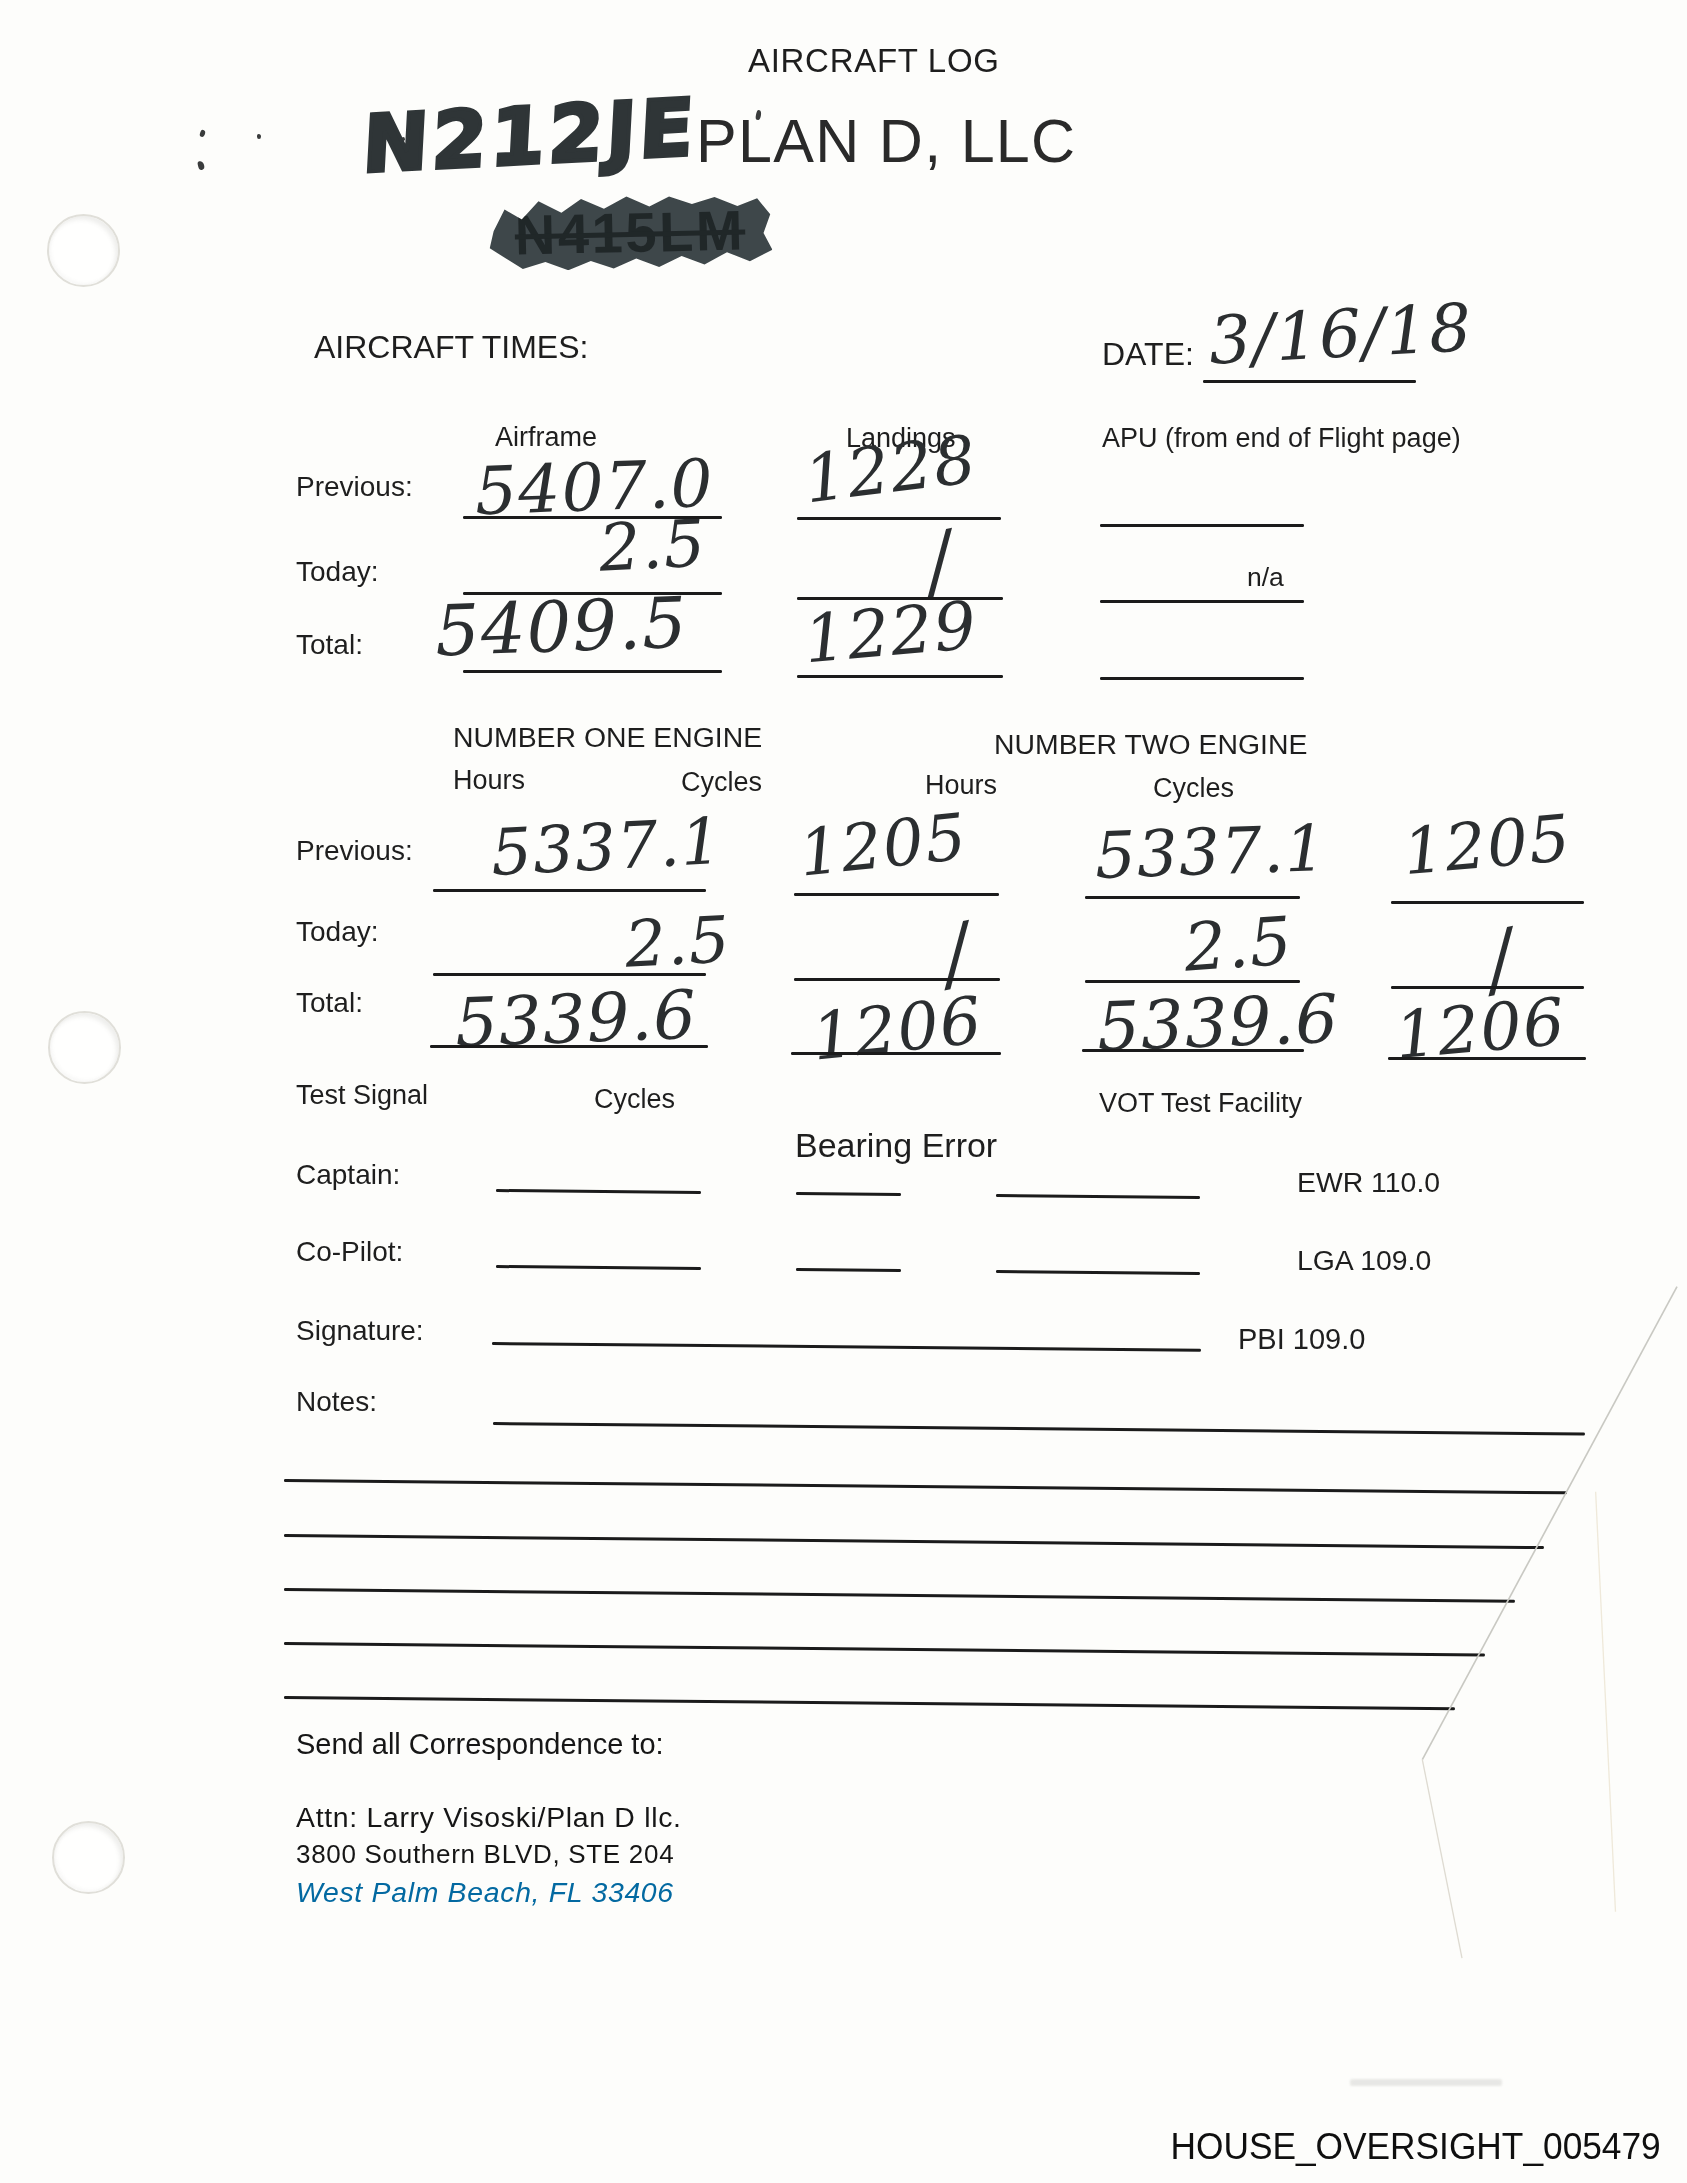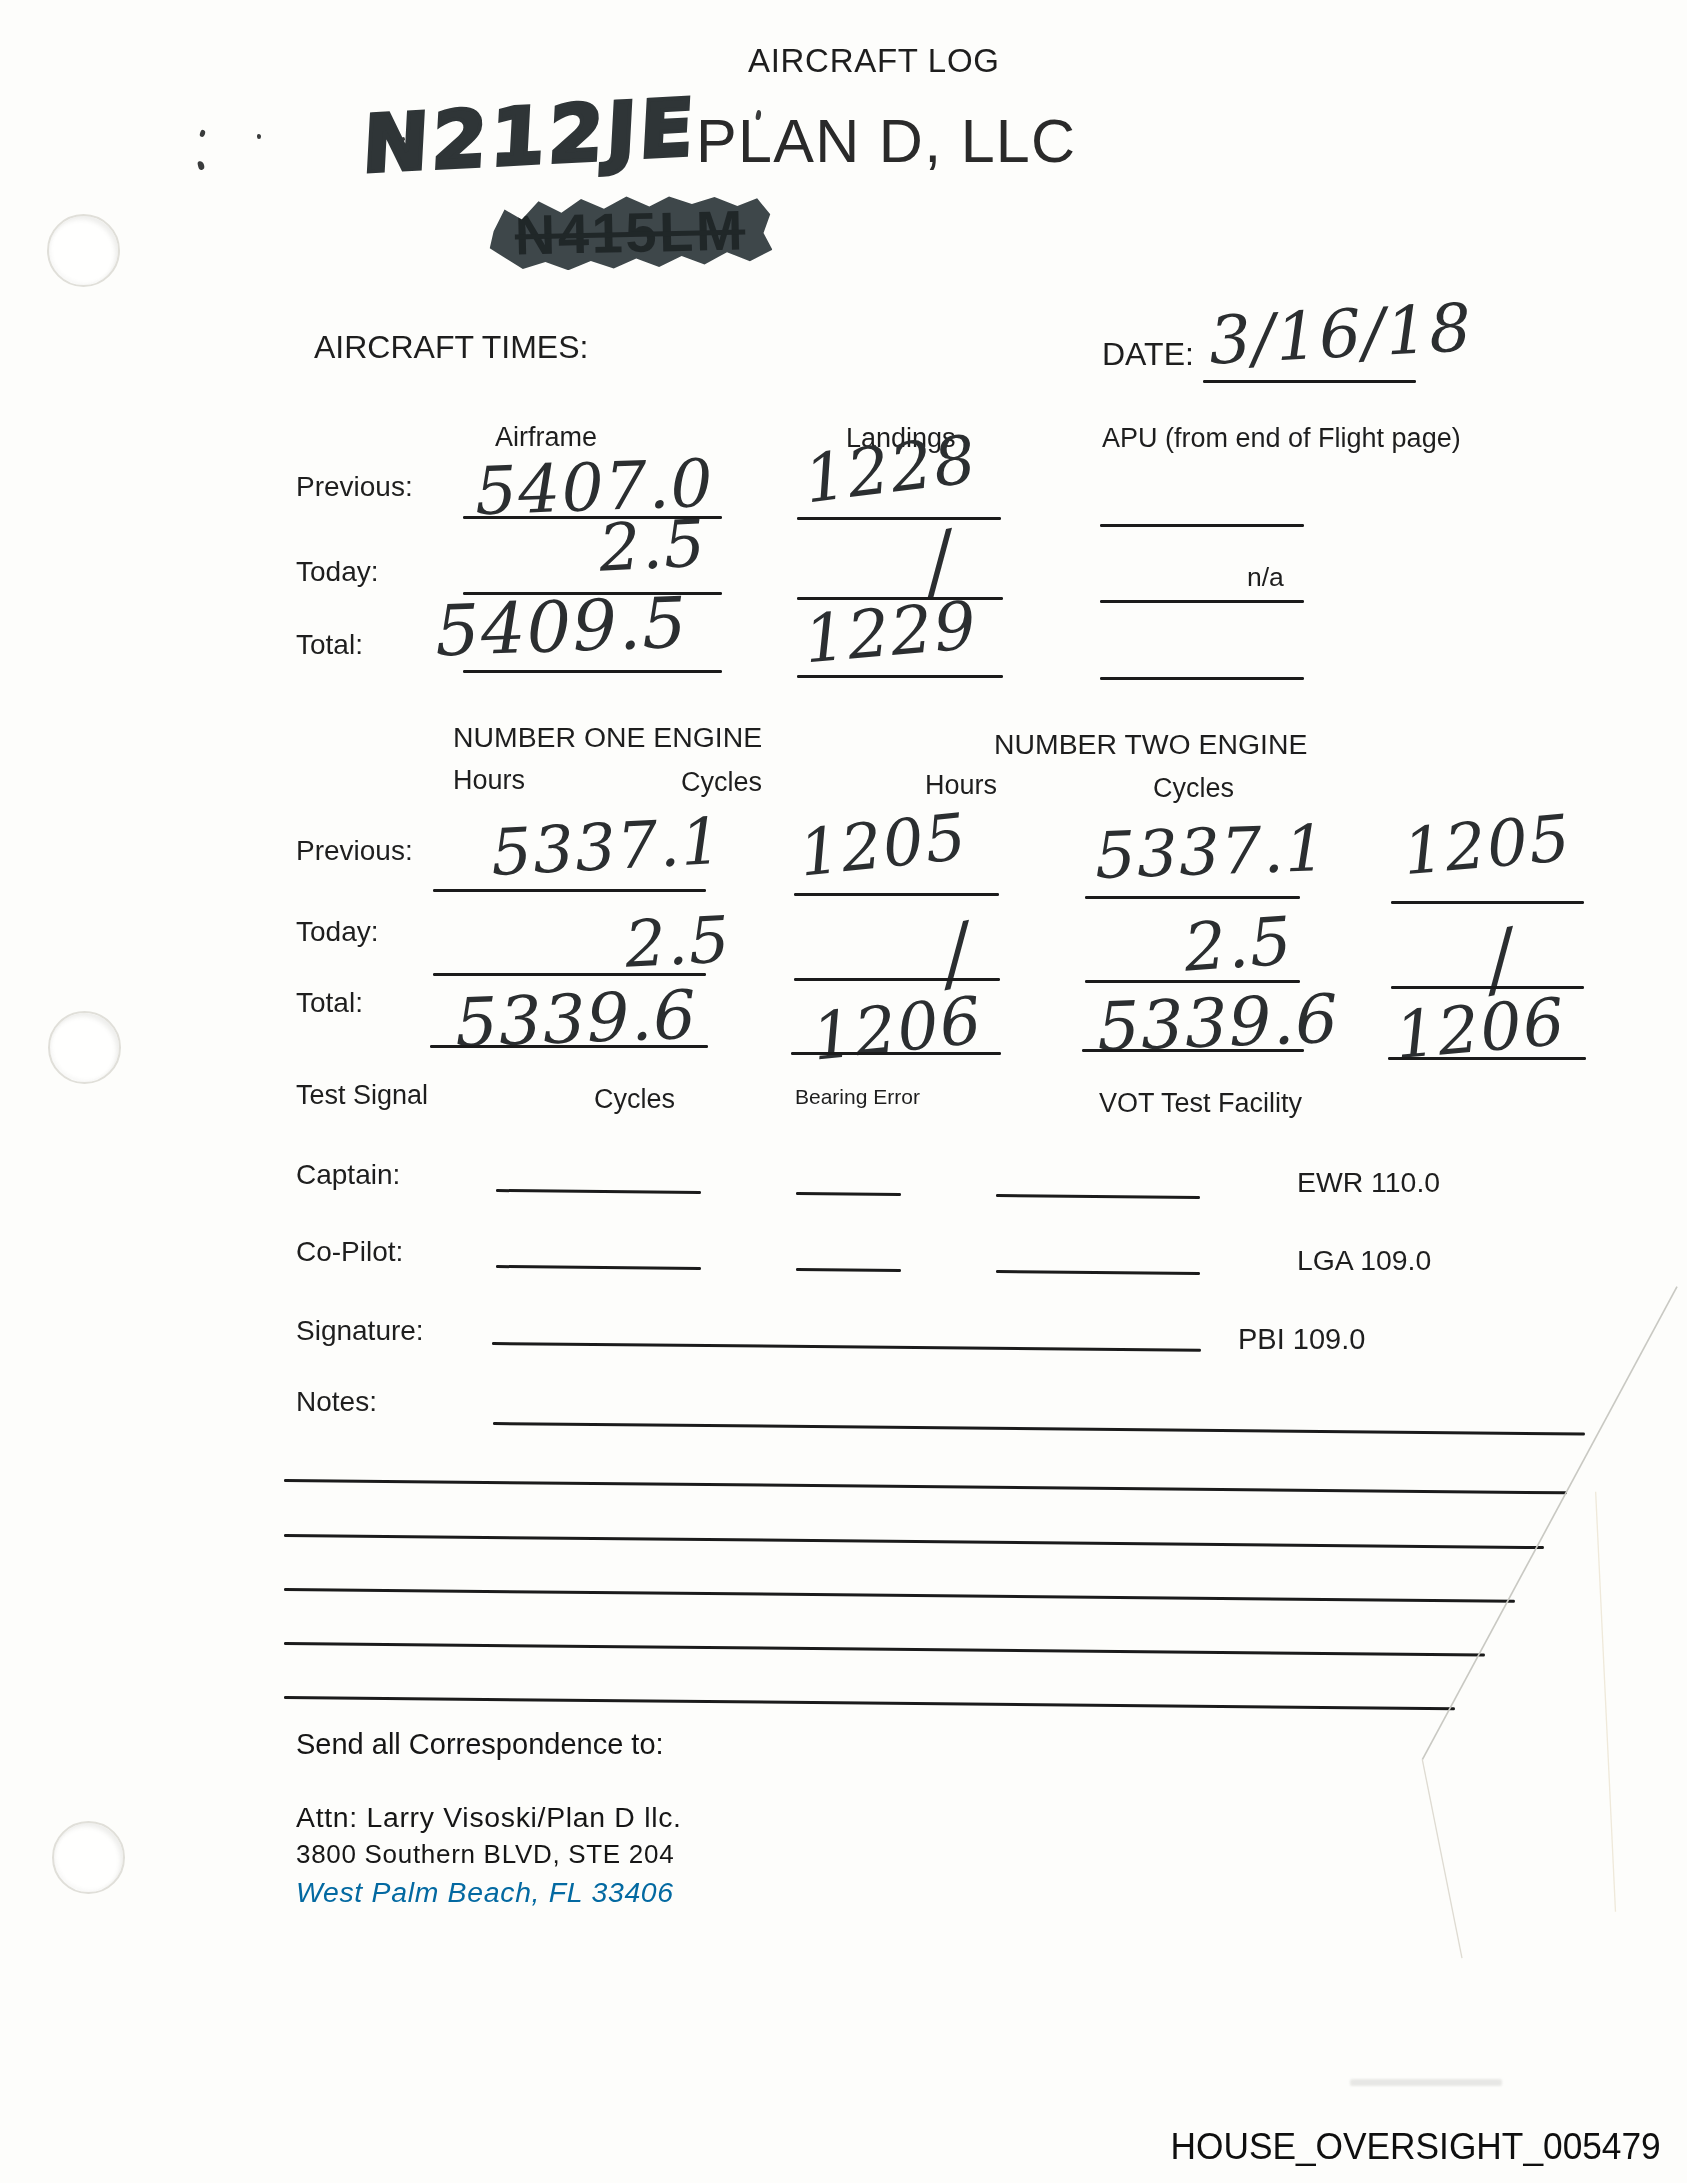--- a/index.html
+++ b/index.html
@@ -128,21 +128,21 @@
   <div class="line" style="left:794px;top:978px;width:206px;"></div>
   <div class="line" style="left:1085px;top:980px;width:215px;"></div>
   <div class="line" style="left:1391px;top:986px;width:193px;"></div>
   <div class="line" style="left:430px;top:1045px;width:278px;"></div>
   <div class="line" style="left:791px;top:1052px;width:210px;"></div>
   <div class="line" style="left:1082px;top:1049px;width:222px;"></div>
   <div class="line" style="left:1388px;top:1057px;width:198px;"></div>
 
   <div class="abs lbl" style="left:296px;top:1080px;font-size:27px;">Test Signal</div>
   <div class="abs lbl" style="left:594px;top:1084px;font-size:27px;">Cycles</div>
-  <div class="abs lbl" style="left:795px;top:1085px;font-size:21px;">Bearing Error</div>
+  <div class="abs lbl" style="left:795px;top:1126px;font-size:34px;">Bearing Error</div>
   <div class="abs lbl" style="left:1099px;top:1088px;font-size:27px;">VOT Test Facility</div>
 
   <div class="abs lbl" style="left:296px;top:1159px;font-size:28px;">Captain:</div>
   <div class="line tilt" style="left:496px;top:1189px;width:205px;"></div>
   <div class="line tilt" style="left:796px;top:1192px;width:105px;"></div>
   <div class="line tilt" style="left:996px;top:1194px;width:204px;"></div>
   <div class="abs lbl" style="left:1297px;top:1166px;font-size:28.4px;">EWR 110.0</div>
 
   <div class="abs lbl" style="left:296px;top:1236px;font-size:28px;">Co-Pilot:</div>
   <div class="line tilt" style="left:496px;top:1265px;width:205px;"></div>

